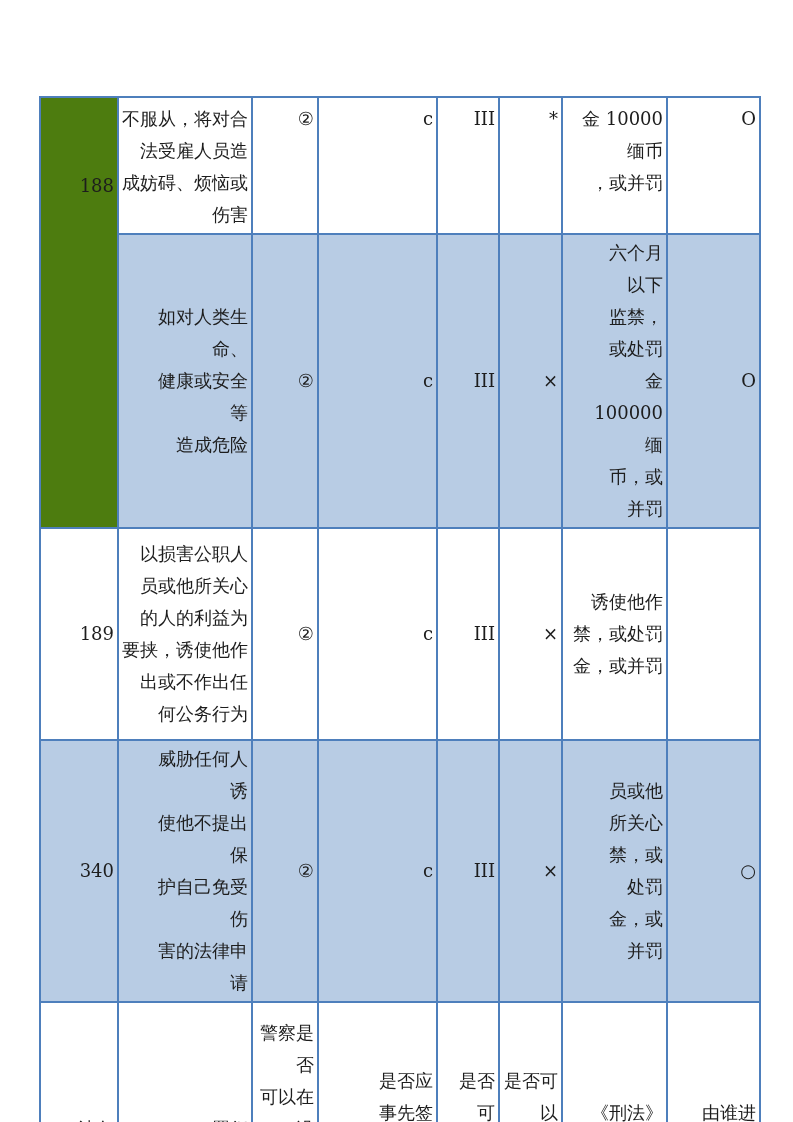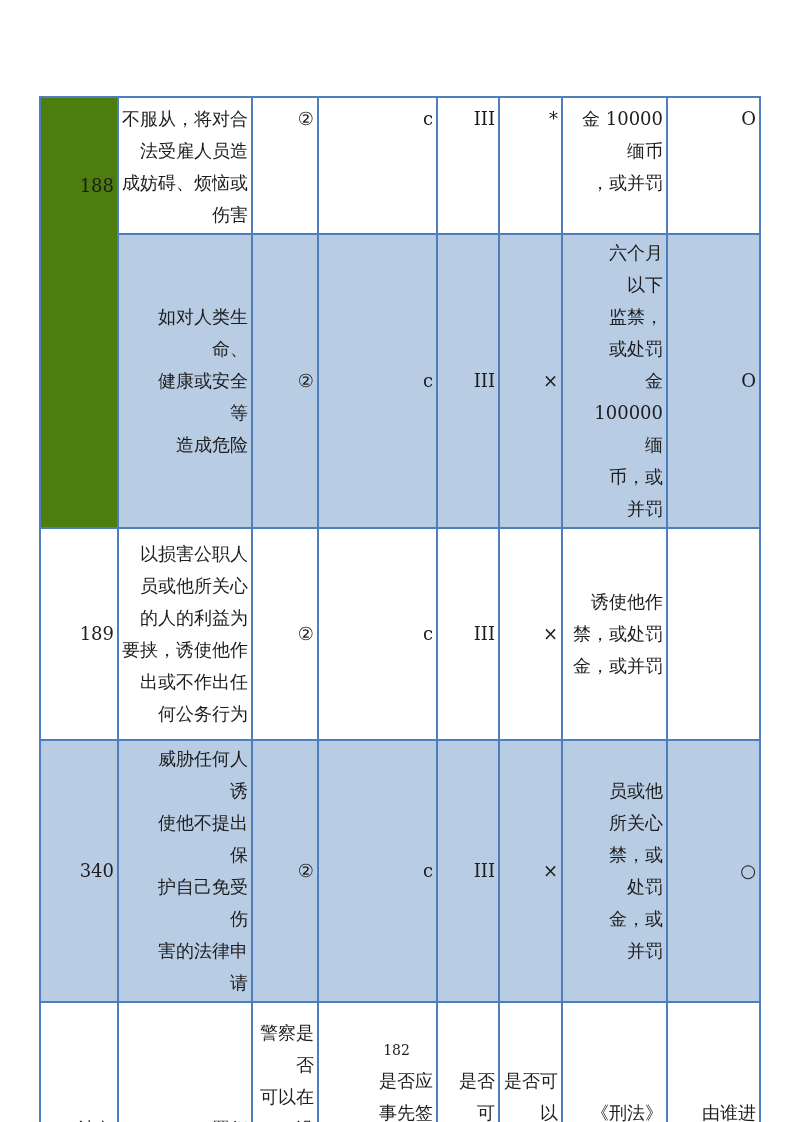--- a/index.html
+++ b/index.html
@@ -150,15 +150,14 @@
 合并审
 理</td>
         <td>《刑法》
 两年以下监</td>
         <td>由谁进
 行审理</td>
       </tr>
     </tbody>
   </table>
 
-  <div class="page-number">182</div>
 
 </div>
 
 </body></html>

